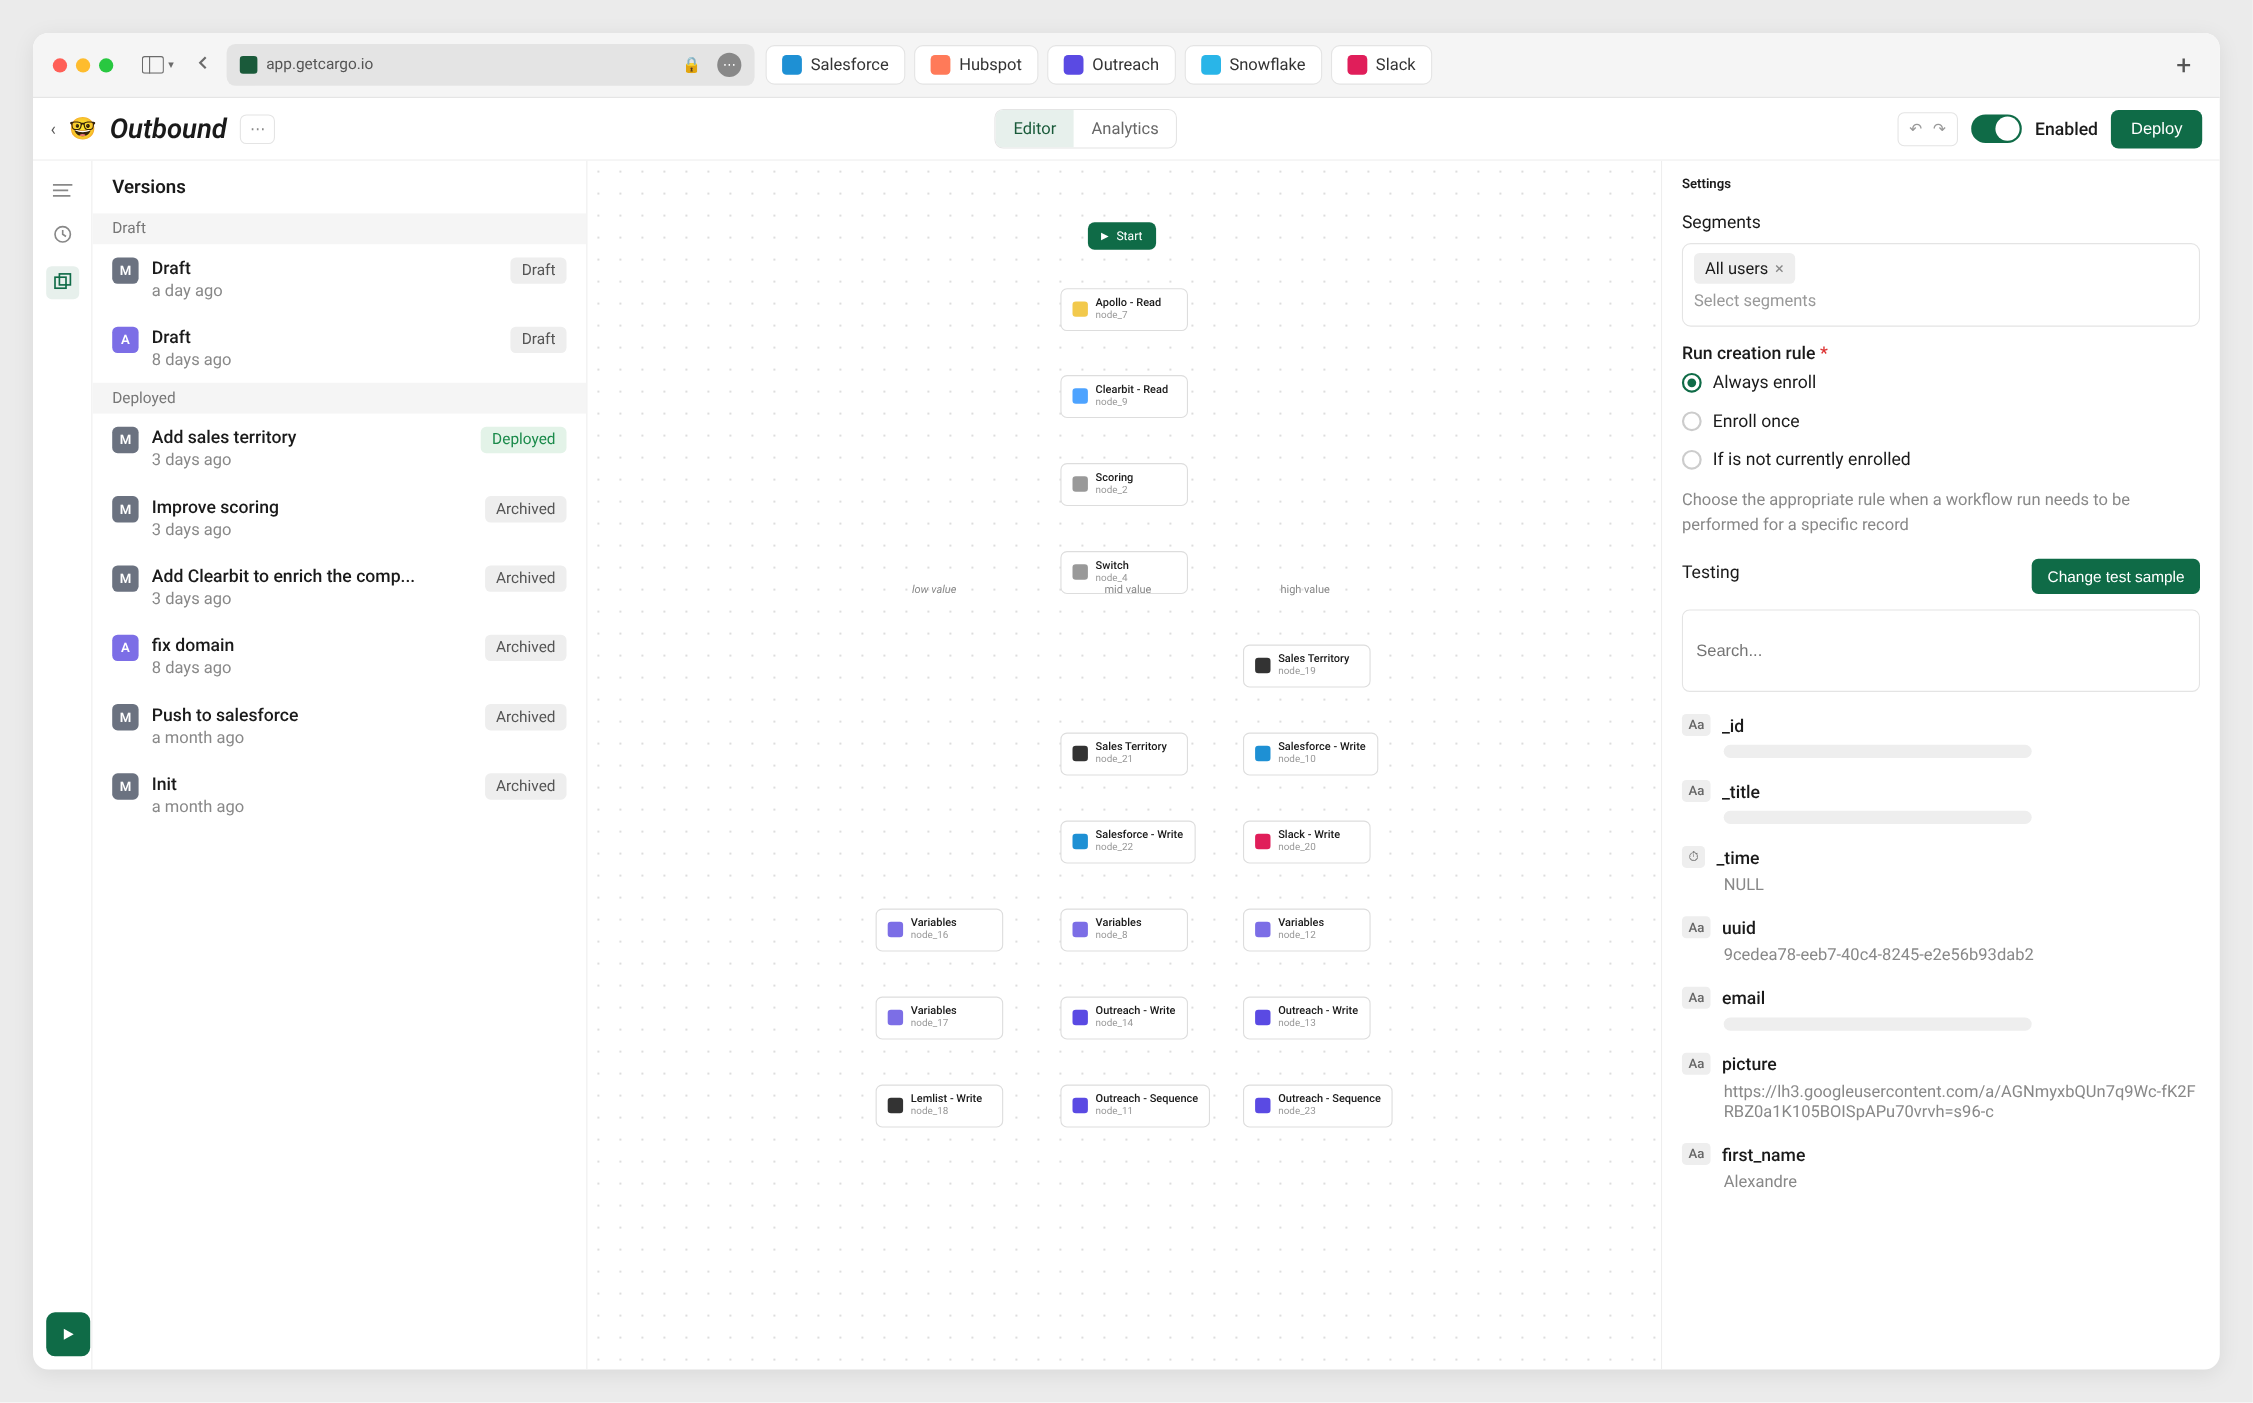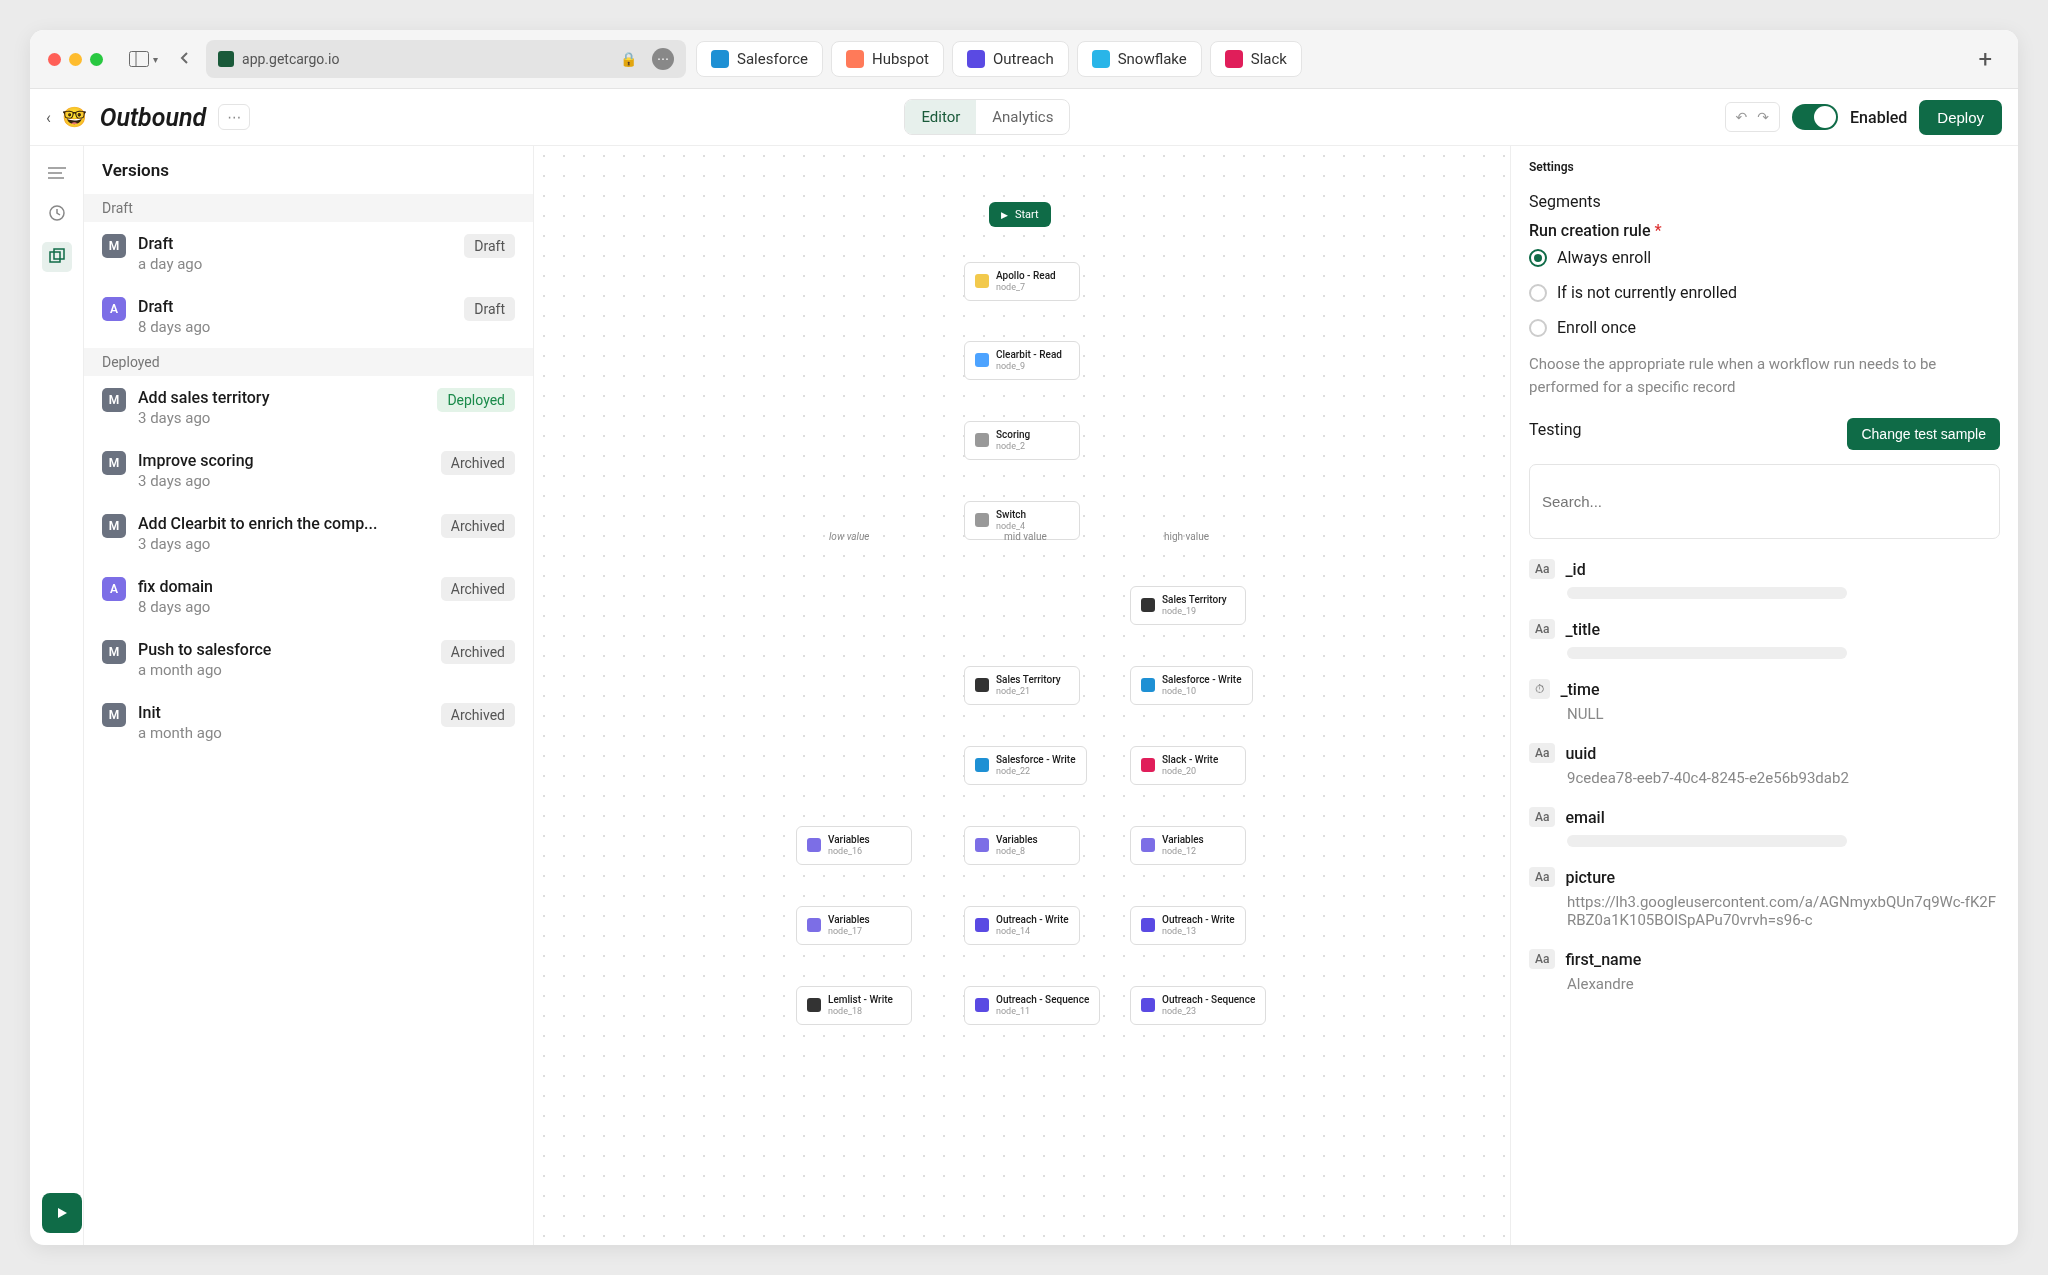--- a/index.html
+++ b/index.html
@@ -387,35 +387,42 @@
           </div>
         </div>
       <div class="branch-lbl" style="left:295px; top:385px;font-style:italic;">low value</div>
       <div class="branch-lbl" style="left:470px; top:385px;">mid value</div>
       <div class="branch-lbl" style="left:630px; top:385px;">high value</div>
     </div>
 
     <div class="settings">
       <h3>Settings</h3>
       <h4>Segments</h4>
+      <div class="segments-box">
+        <span class="chip">
+          <span>All users</span>
+          <span class="x">×</span>
+        </span>
+        <span class="select-seg">Select segments</span>
+      </div>
       <div class="req">
         <span>Run creation rule</span><span class="star"> *</span>
       </div>
       <div id="rule-options">
           <div class="radio-row">
             <span class="radio checked"></span>
             <span>Always enroll</span>
           </div>
           <div class="radio-row">
             <span class="radio "></span>
-            <span>If is not currently enrolled</span>
+            <span>Enroll once</span>
           </div>
           <div class="radio-row">
             <span class="radio "></span>
-            <span>Enroll once</span>
+            <span>If is not currently enrolled</span>
           </div>
         </div>
       <div class="help">Choose the appropriate rule when a workflow run needs to be performed for a specific record</div>
 
       <div class="testing-hdr">
         <h4>Testing</h4>
         <button class="change-sample">Change test sample</button>
       </div>
       <input class="search-box" placeholder="Search..." style="">
       <div id="testing-fields">

